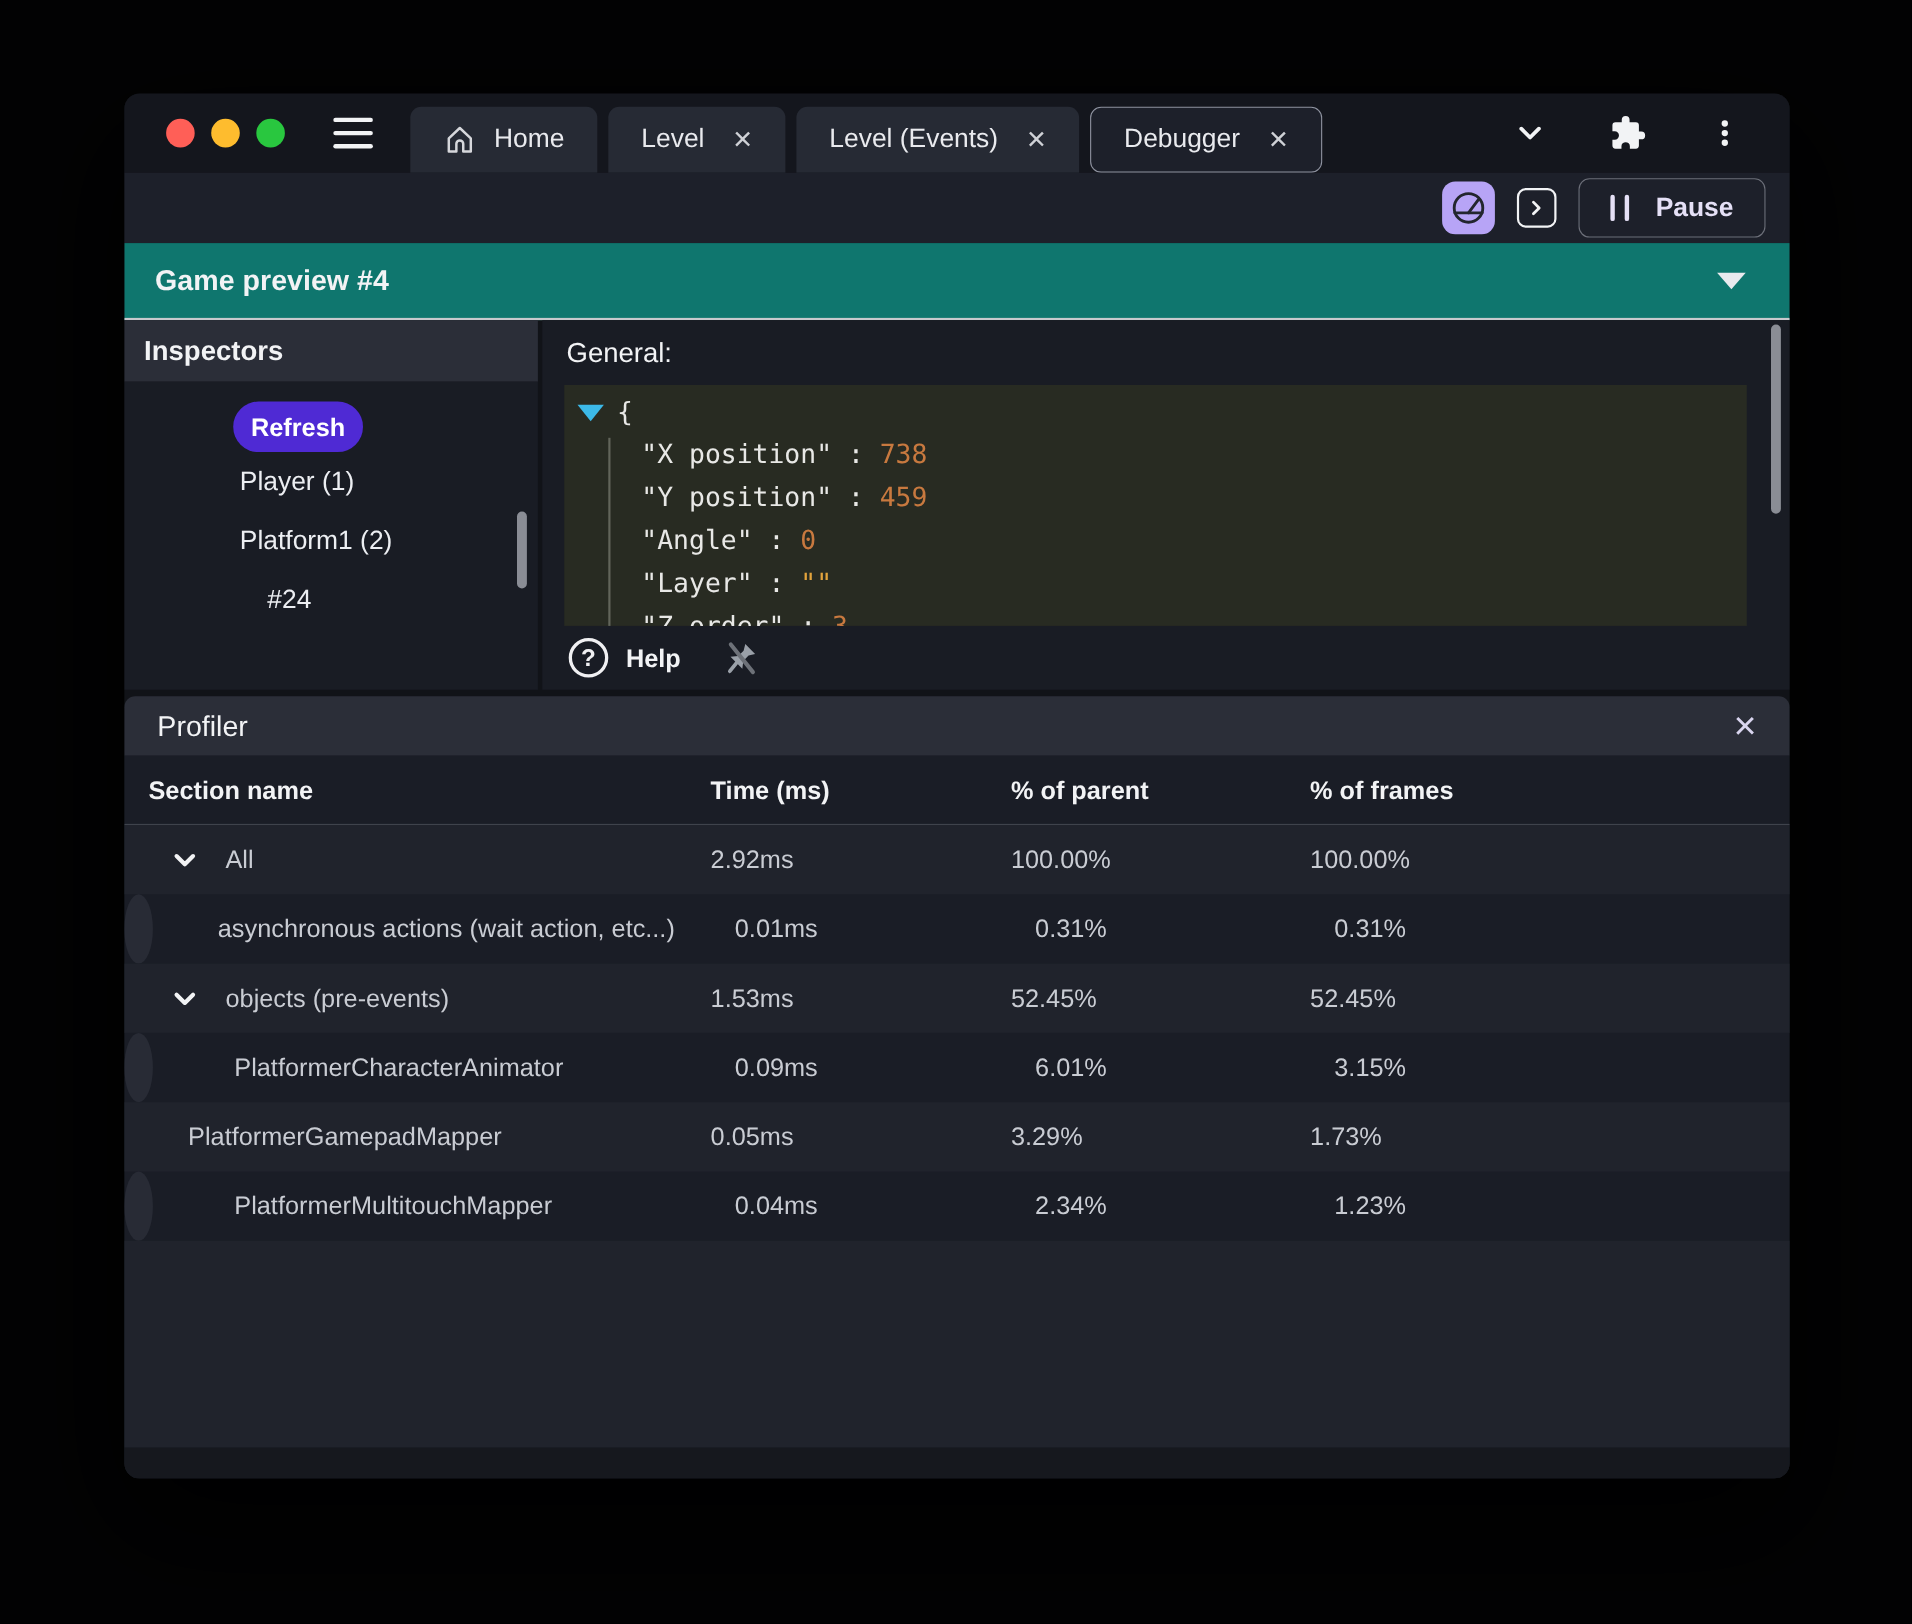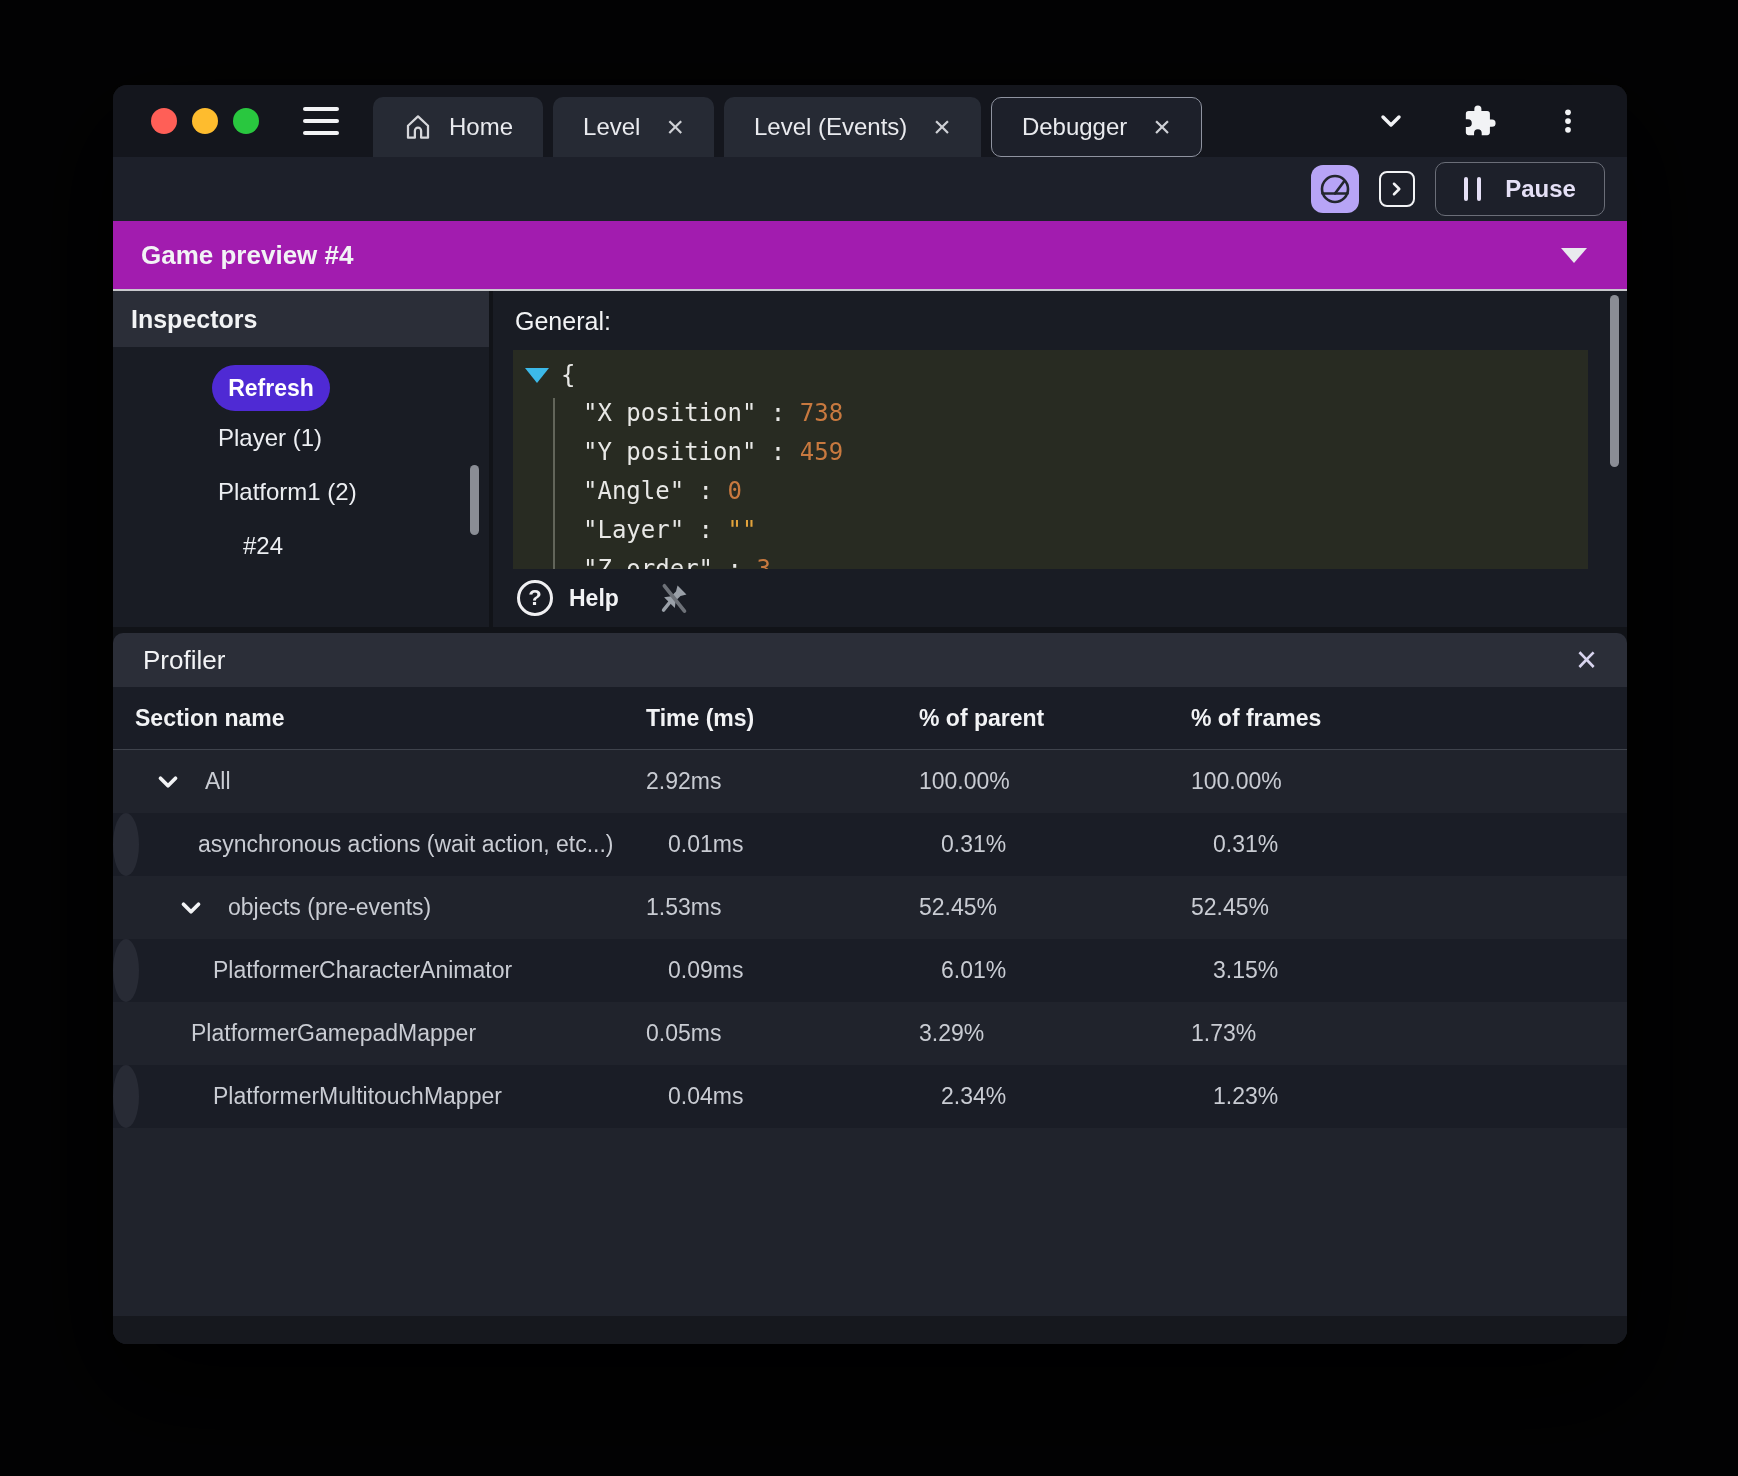--- a/index.html
+++ b/index.html
@@ -37,21 +37,21 @@
                   align-items:center; justify-content:center; cursor:pointer; }
   .console-btn { width:36px; height:36px; border-radius:8px; border:2.5px solid #f2f3f5; display:flex;
                  align-items:center; justify-content:center; cursor:pointer; }
   .pause-btn { height:54px; min-width:170px; border:1.5px solid #6b6e78; border-radius:10px;
                display:flex; align-items:center; justify-content:center; gap:24px;
                color:#e5e0f6; font-weight:bold; font-size:24px; cursor:pointer; background:transparent; }
   .pause-bars { display:flex; gap:9px; }
   .pause-bars div { width:4px; height:24px; background:#e5e0f6; border-radius:2px; }
 
   
-  .preview-header { height:70px; flex:0 0 70px; background:#a21caf; border-bottom:2px solid #c8c9cd;
+  .preview-header { height:70px; flex:0 0 70px; background:#0f766e; border-bottom:2px solid #c8c9cd;
                     display:flex; align-items:center; padding:0 28px; }
   .preview-title { color:#f2f3f5; font-size:26px; font-weight:600; }
   .caret-down { margin-left:auto; margin-right:12px; width:0; height:0;
                 border-left:13px solid transparent; border-right:13px solid transparent;
                 border-top:15px solid #e9eaee; cursor:pointer; }
 
   
   .main { height:336px; flex:0 0 336px; display:flex; gap:4px; }
   .left-panel { width:376px; flex:0 0 376px; display:flex; flex-direction:column; }
   .panel-header { height:56px; flex:0 0 56px; background:#2b2e38; display:flex; align-items:center;
@@ -256,42 +256,42 @@
             </div>
             <div class="grid-row prow light">
               <div class="name-cell" style="padding-left: 63px;">
                 <span>asynchronous actions (wait action, etc...)</span>
               </div>
               <div>0.01ms</div>
               <div>0.31%</div>
               <div>0.31%</div>
             </div>
             <div class="grid-row prow dark">
-              <div class="name-cell" style="padding-left: 63px;">
+              <div class="name-cell" style="padding-left: 40px;">
                 <span class="chev">
                   <svg width="30" height="30" viewBox="0 0 24 24" fill="none" stroke="#f2f3f5" stroke-width="3" stroke-linecap="round" stroke-linejoin="round">
                     <polyline points="6 9 12 15 18 9"></polyline>
                   </svg>
                 </span>
                 <span>objects (pre-events)</span>
               </div>
               <div>1.53ms</div>
               <div>52.45%</div>
               <div>52.45%</div>
             </div>
             <div class="grid-row prow light">
               <div class="name-cell" style="padding-left: 78px;">
                 <span>PlatformerCharacterAnimator</span>
               </div>
               <div>0.09ms</div>
               <div>6.01%</div>
               <div>3.15%</div>
             </div>
             <div class="grid-row prow dark">
-              <div class="name-cell" style="padding-left: 78px;">
+              <div class="name-cell" style="padding-left: 58px;">
                 <span>PlatformerGamepadMapper</span>
               </div>
               <div>0.05ms</div>
               <div>3.29%</div>
               <div>1.73%</div>
             </div>
             <div class="grid-row prow light">
               <div class="name-cell" style="padding-left: 78px;">
                 <span>PlatformerMultitouchMapper</span>
               </div>

